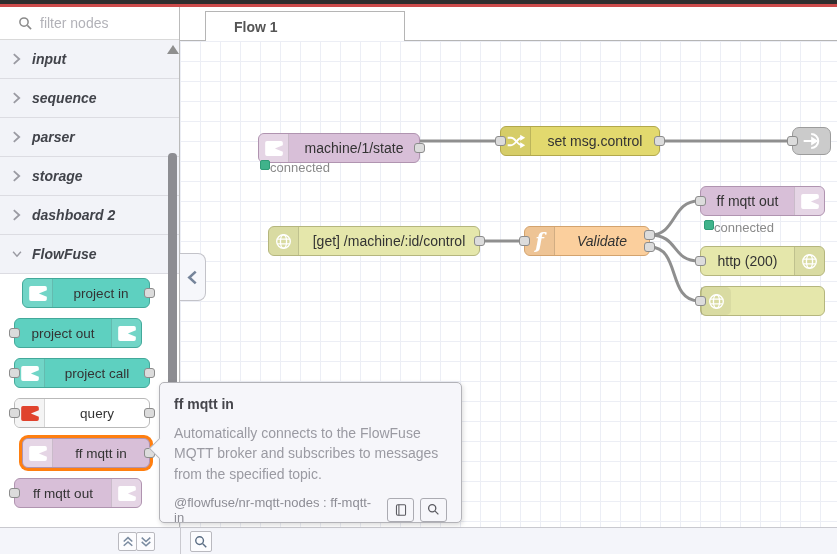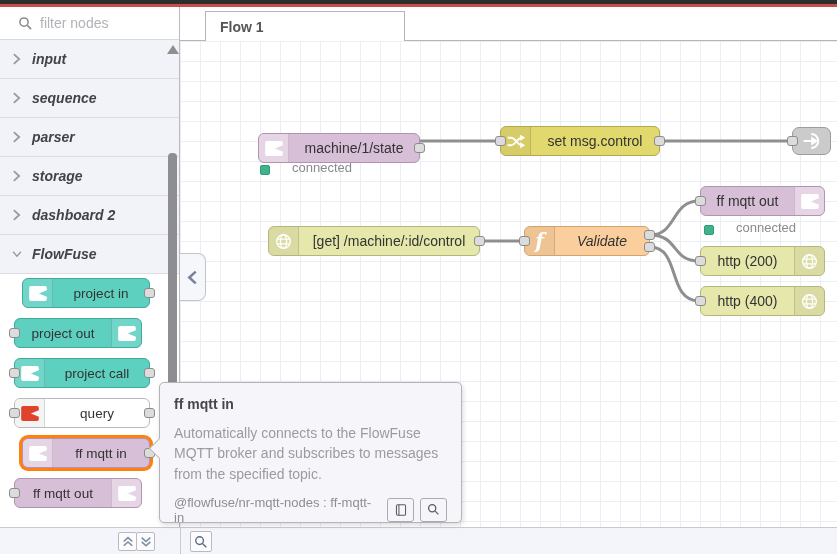--- a/index.html
+++ b/index.html
@@ -45,27 +45,27 @@
   .hl { box-shadow:0 0 0 3px #ff7f10; }
 
   .port { position:absolute; width:11px; height:10px; background:#dcdcdc; border:1px solid #8c8c8c; border-radius:3px; z-index:3; }
   .port.pin  { left:-6px; top:50%; transform:translateY(-50%); }
   .port.pout { right:-6px; top:50%; transform:translateY(-50%); }
   .port.pout1 { right:-6px; top:3px; }
   .port.pout2 { right:-6px; bottom:3px; }
 
   
   .tabbar { position:absolute; left:180px; top:7px; width:657px; height:34px; background:#fff; border-bottom:1px solid #b5b5b5; }
-  .tab { position:absolute; left:25px; top:4px; width:200px; height:30px; background:#fff; border:1px solid #b5b5b5; border-bottom:none; display:flex; align-items:center; padding-left:14px; font-size:14px; font-weight:bold; color:#555; z-index:2; }
+  .tab { position:absolute; left:25px; top:4px; width:200px; height:30px; background:#fff; border:1px solid #b5b5b5; border-bottom:none; display:flex; align-items:center; padding-left:28px; font-size:14px; font-weight:bold; color:#555; z-index:2; }
   .canvas { position:absolute; left:180px; top:41px; width:657px; height:486px; background:#fff;
     background-image:linear-gradient(#eceef5 1px, transparent 1px), linear-gradient(90deg,#eceef5 1px, transparent 1px);
     background-size:20px 20px; }
   .wires { position:absolute; left:0; top:0; width:657px; height:486px; z-index:1; }
   .canvas .node { z-index:2; }
-  .status { position:absolute; display:flex; align-items:flex-end; gap:22px; z-index:2; font-size:13px; color:#8a8a8a; }
+  .status { position:absolute; display:flex; align-items:flex-start; gap:0; z-index:2; font-size:13px; color:#8a8a8a; }
   .status .dot { width:10px; height:10px; border-radius:2px; background:#40b38b; border:1px solid #2f9c77; }
   .toggle { position:absolute; left:0; top:212px; width:26px; height:48px; background:#f6f7fb; border:1px solid #c3c3c9; border-left:none; border-radius:0 8px 8px 0; display:flex; align-items:center; justify-content:center; color:#75849a; cursor:pointer; z-index:2; }
 
   
   .footer { position:absolute; left:0; top:527px; width:837px; height:27px; background:#f4f5fa; border-top:1px solid #c9c9cf; }
   .footer .vdiv { position:absolute; left:180px; top:0; width:1px; height:27px; background:#c9c9cf; }
   .pf-btn { position:absolute; top:4px; width:19px; height:19px; background:#fcfcfe; border:1px solid #b9b9bf; border-radius:2px; display:flex; align-items:center; justify-content:center; color:#7a8ba0; cursor:pointer; }
   .pf-btn.big { width:22px; height:21px; top:3px; color:#5a6d84; }
 
   
@@ -350,21 +350,20 @@
     <span class="nlabel">http (200)</span>
     <span class="icon-box iright">
         <svg width="17" height="17" viewBox="0 0 20 20">
           <use href="#i-globe"></use>
         </svg>
       </span>
     <span class="port pin"></span>
   </div>
 
   <div class="node httpn" style="left:520px; top:245px; width:125px;">
-    <span class="nlabel">http (400)</span>
     <span class="icon-box iright">
         <svg width="17" height="17" viewBox="0 0 20 20">
           <use href="#i-globe"></use>
         </svg>
       </span>
     <span class="port pin"></span>
   </div>
 </div>
 
 <div class="footer">

